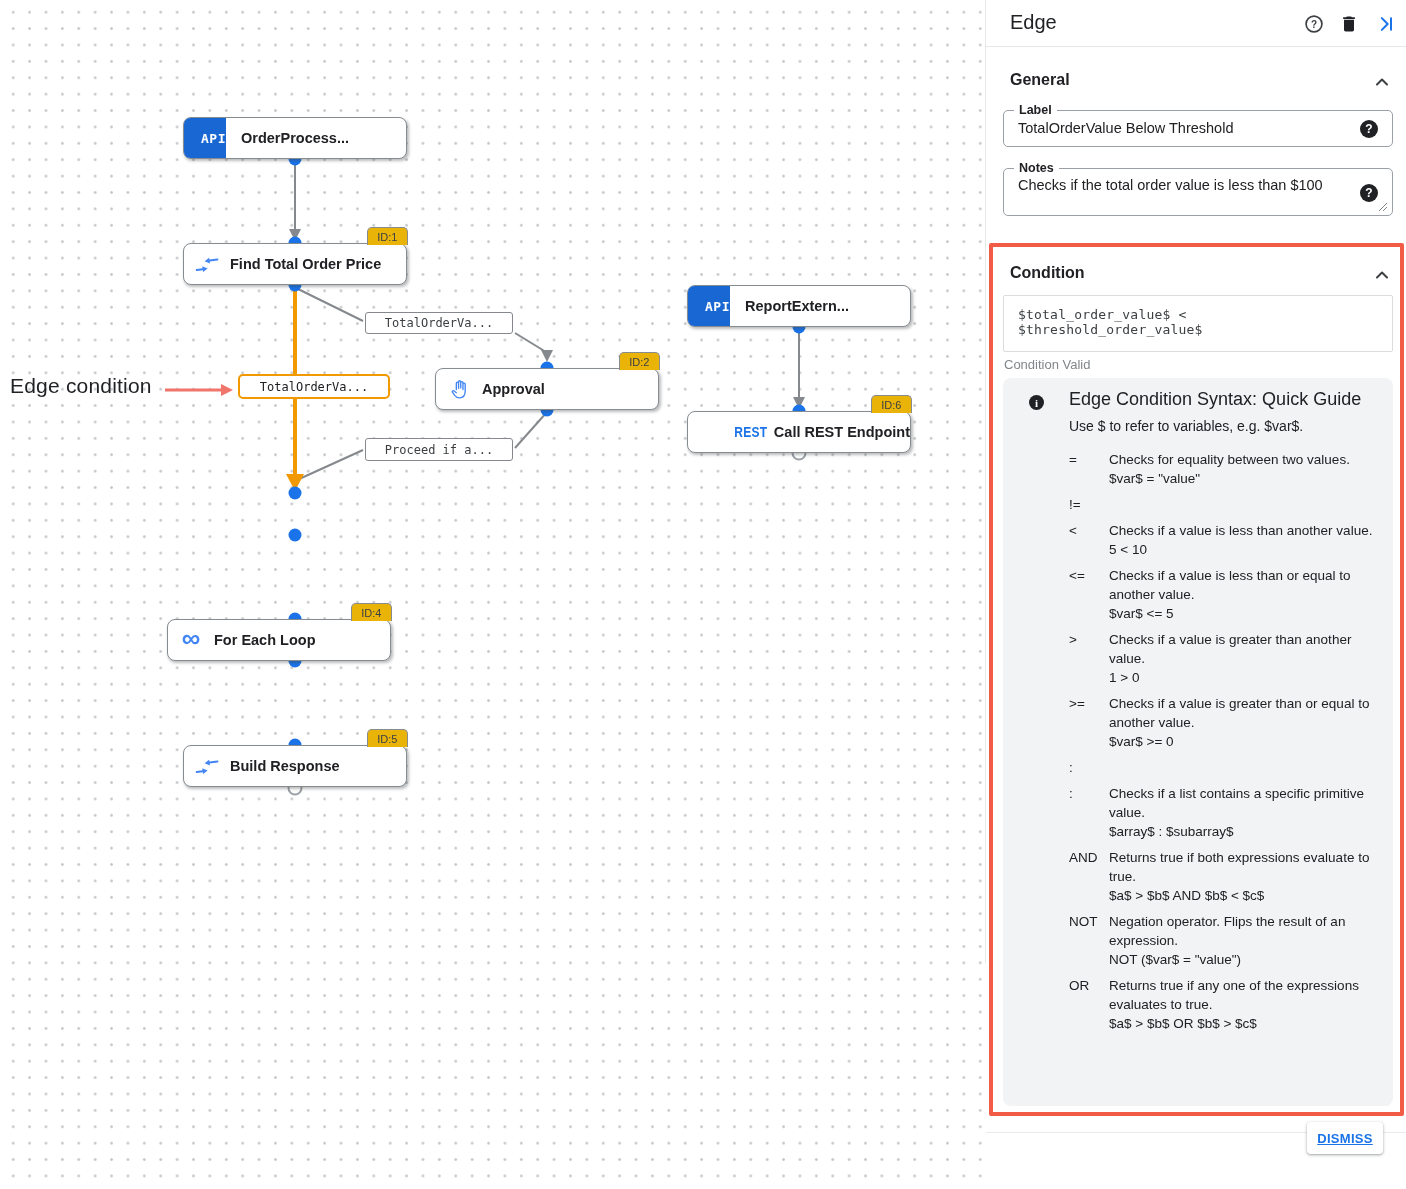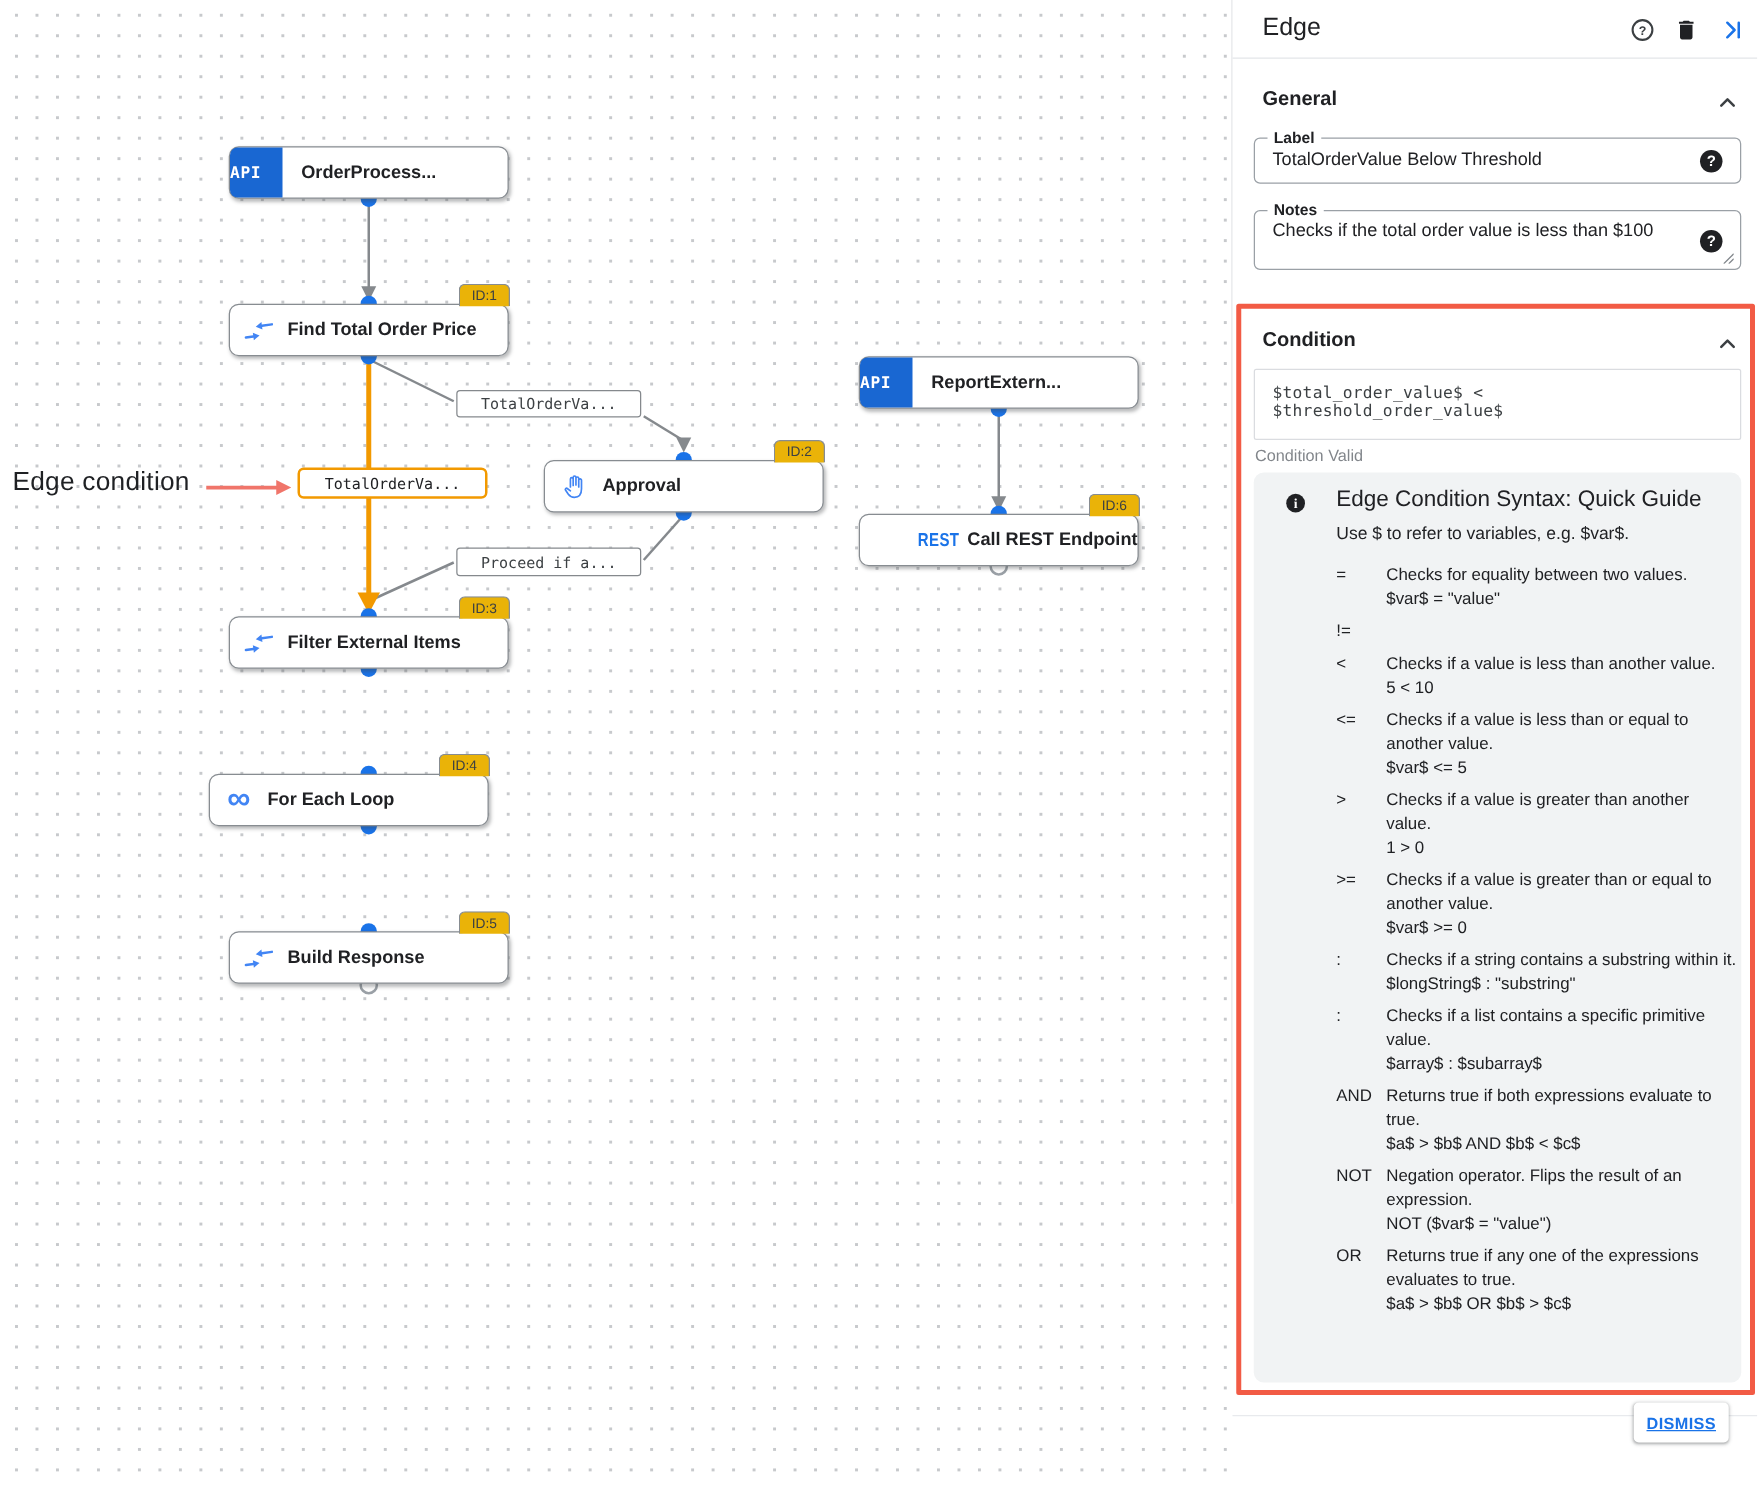--- a/index.html
+++ b/index.html
@@ -17,21 +17,21 @@
 
   .node {
     position:absolute; width:224px; height:42px; background:#fff;
     border:1.5px solid #878c91; border-radius:8px;
     box-shadow:1.5px 2px 3px rgba(60,64,67,.35);
     display:flex; align-items:center;
   }
   .node-title { font-size:14.5px; font-weight:bold; color:#202124; white-space:nowrap; }
   .api-badge {
     width:42px; height:100%; background:#1967d2; border-radius:6px 0 0 6px;
-    display:flex; align-items:center; justify-content:flex-start; flex:none;
+    display:flex; align-items:center; justify-content:flex-end; flex:none;
     color:#fff; font-family:"DejaVu Sans Mono", monospace; font-weight:bold; font-size:13px; letter-spacing:.5px;
   }
   .api-badge + .node-title { margin-left:15px; }
   .icon-cell { width:46px; flex:none; display:flex; align-items:center; justify-content:center; }
   .rest-glyph { color:#1a73e8; font-weight:bold; font-size:12px; letter-spacing:.3px; transform:scaleY(1.25); }
   .loop-glyph { color:#4285f4; font-size:26px; font-weight:bold; line-height:1; margin-top:-4px; }
   .node-id {
     position:absolute; top:-17px; right:-1.5px; height:18px; background:#eab308;
     border:1.5px solid #878c91; border-bottom:none; border-radius:5px 5px 0 0;
     font-size:11px; color:#3c4043; padding:2px 9px 0; line-height:14px;
@@ -173,34 +173,20 @@
     </div>
 
     <div class="node" style="left:687px; top:411px;justify-content:flex-end;">
       <div class="node-id">ID:6</div>
       <div class="icon-cell">
         <span class="rest-glyph">REST</span>
       </div>
       <div class="node-title">Call REST Endpoint</div>
     </div>
 
-    <div class="node" style="left:183px; top:493px;">
-      <div class="node-id">ID:3</div>
-      <div class="icon-cell">
-        <svg width="24" height="17" viewBox="0 0 24 17">
-          <g fill="#4285f4" stroke="#4285f4" stroke-width="2" stroke-linecap="round" transform="rotate(-8 12 8)">
-            <line x1="1" y1="12.5" x2="7" y2="12.5"></line>
-              <polygon points="7,9.5 12,12.5 7,15.5" stroke="none"></polygon>
-            <line x1="23" y1="5" x2="15" y2="5"></line>
-              <polygon points="15,2 10,5 15,8" stroke="none"></polygon>
-          </g>
-        </svg>
-      </div>
-      <div class="node-title">Filter External Items</div>
-    </div>
 
     <div class="node" style="left:167px; top:619px;">
       <div class="node-id">ID:4</div>
       <div class="icon-cell">
         <span class="loop-glyph">∞</span>
       </div>
       <div class="node-title">For Each Loop</div>
     </div>
 
     <div class="node" style="left:183px; top:745px;">
@@ -315,24 +301,20 @@
         </div>
         <div class="g-row">
           <div class="g-op">&gt;=</div>
           <div class="g-text">
               <div>Checks if a value is greater than or equal to another value.</div>
               <div>$var$ &gt;= 0</div>
             </div>
         </div>
         <div class="g-row">
           <div class="g-op">:</div>
-          <div class="g-text">
-              <div>Checks if a string contains a substring within it.</div>
-              <div>$longString$ : "substring"</div>
-            </div>
         </div>
         <div class="g-row">
           <div class="g-op">:</div>
           <div class="g-text">
               <div>Checks if a list contains a specific primitive value.</div>
               <div>$array$ : $subarray$</div>
             </div>
         </div>
         <div class="g-row">
           <div class="g-op">AND</div>

